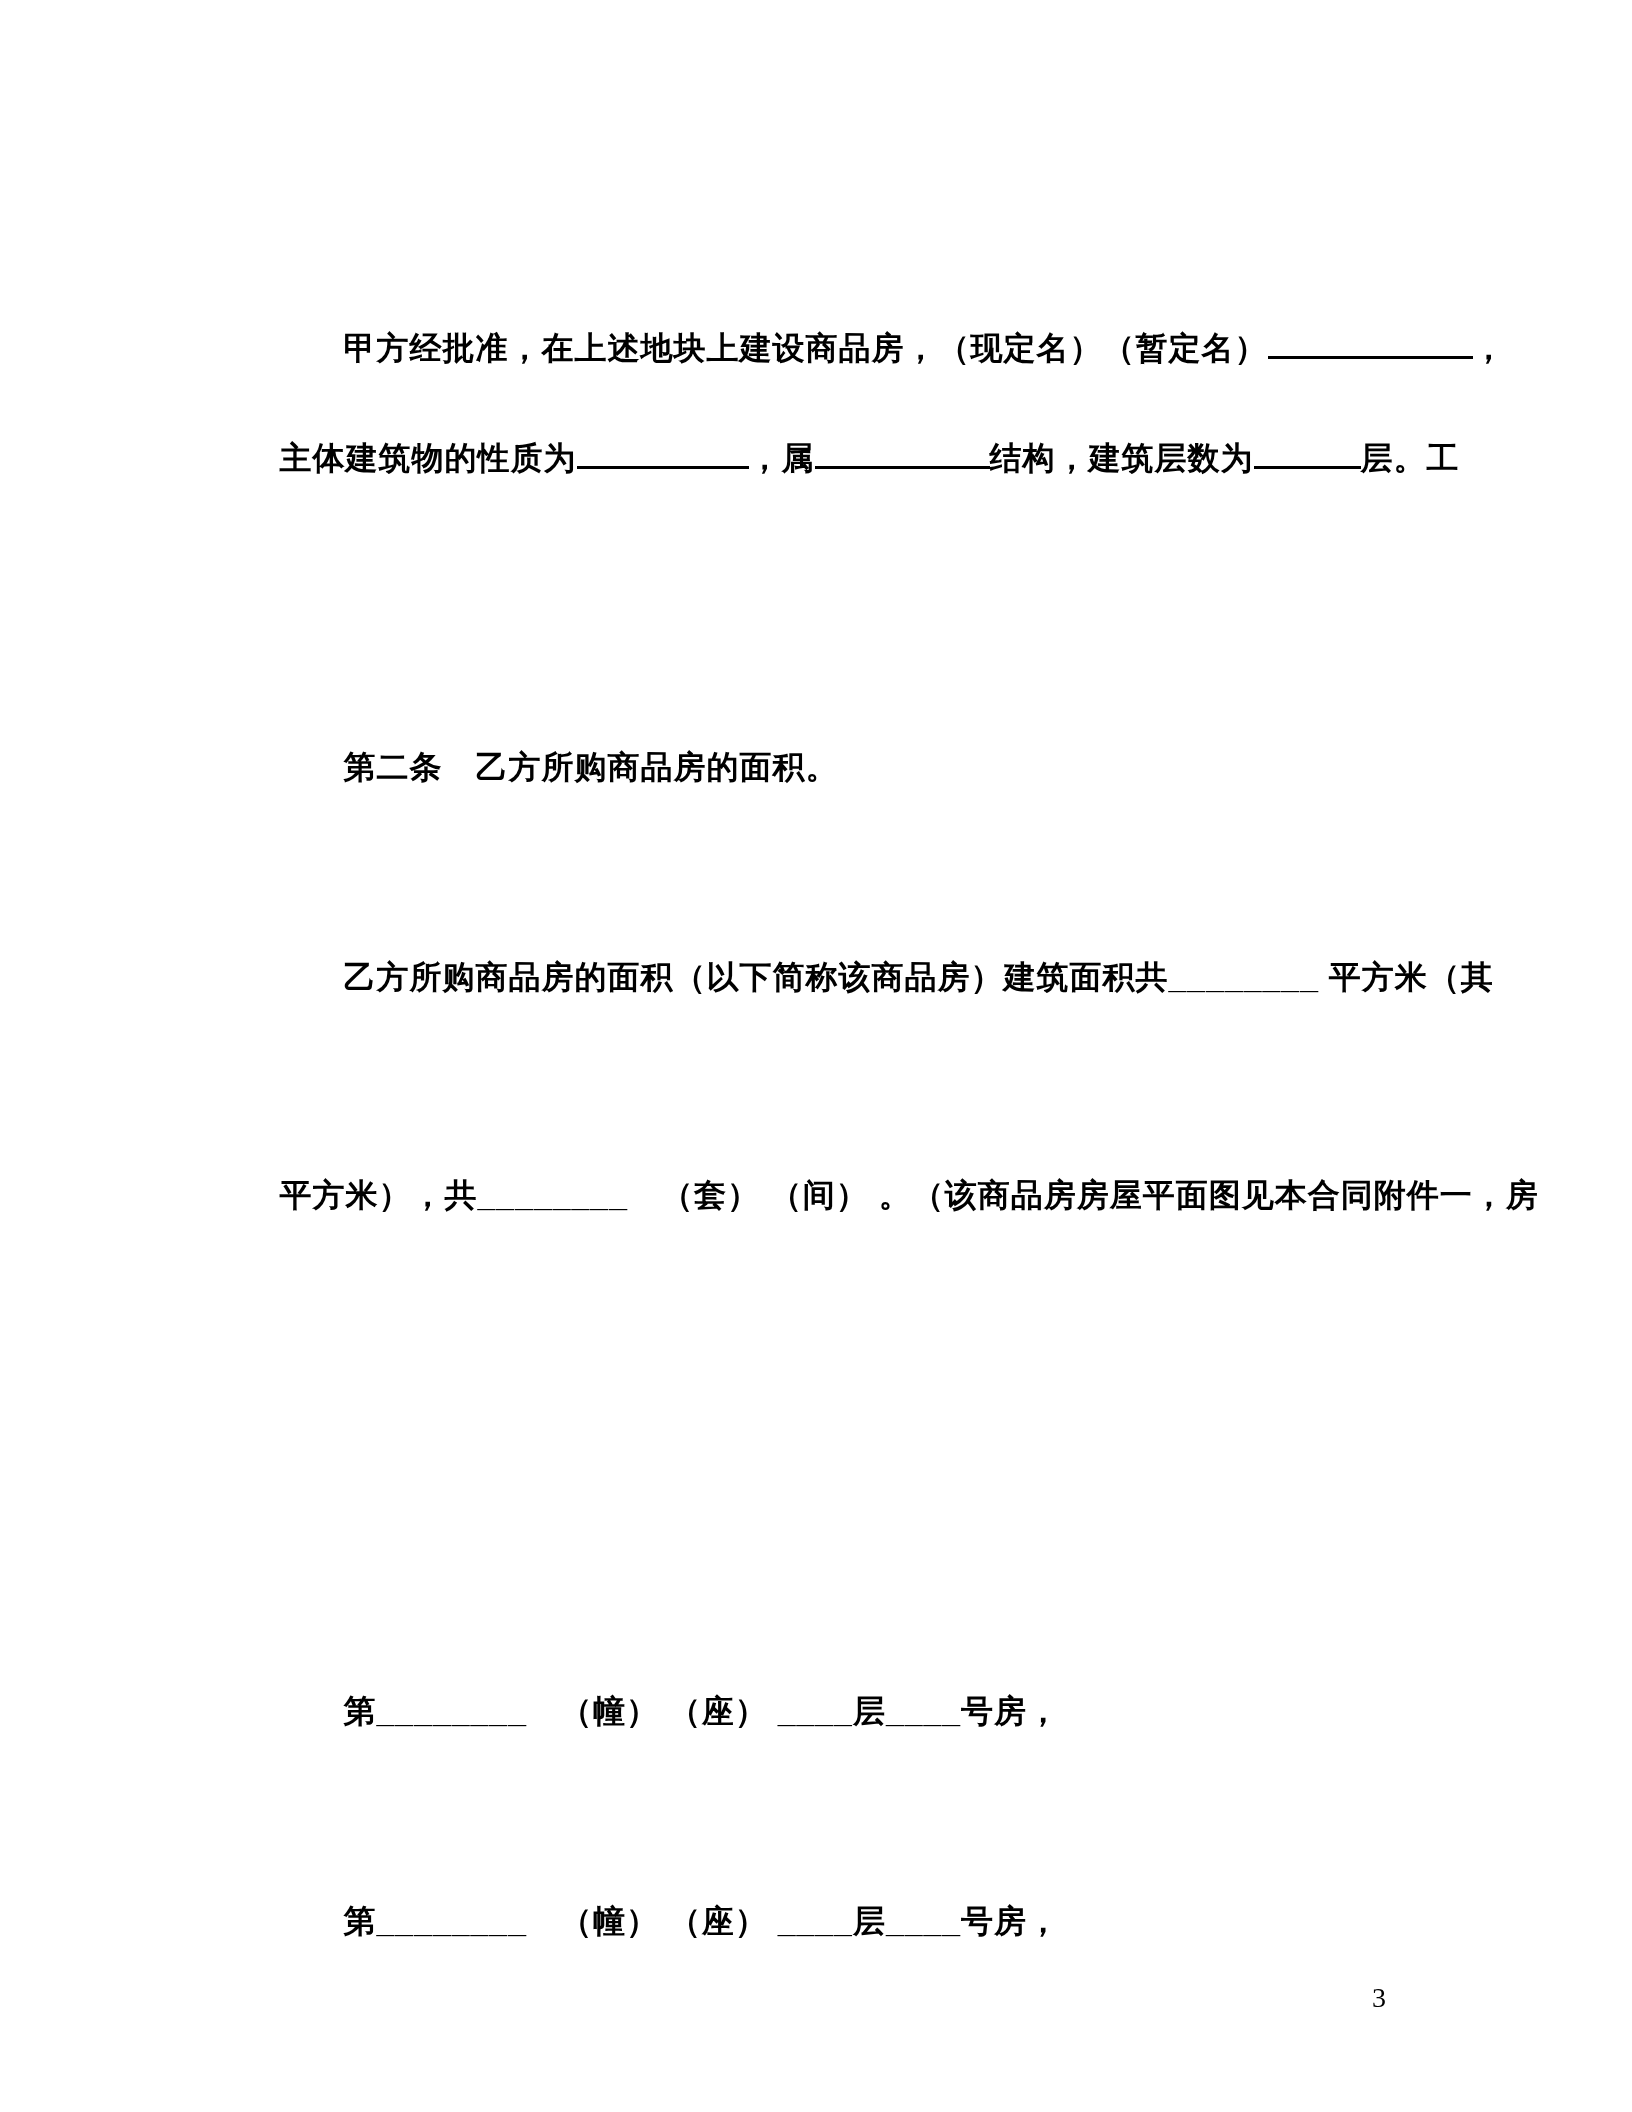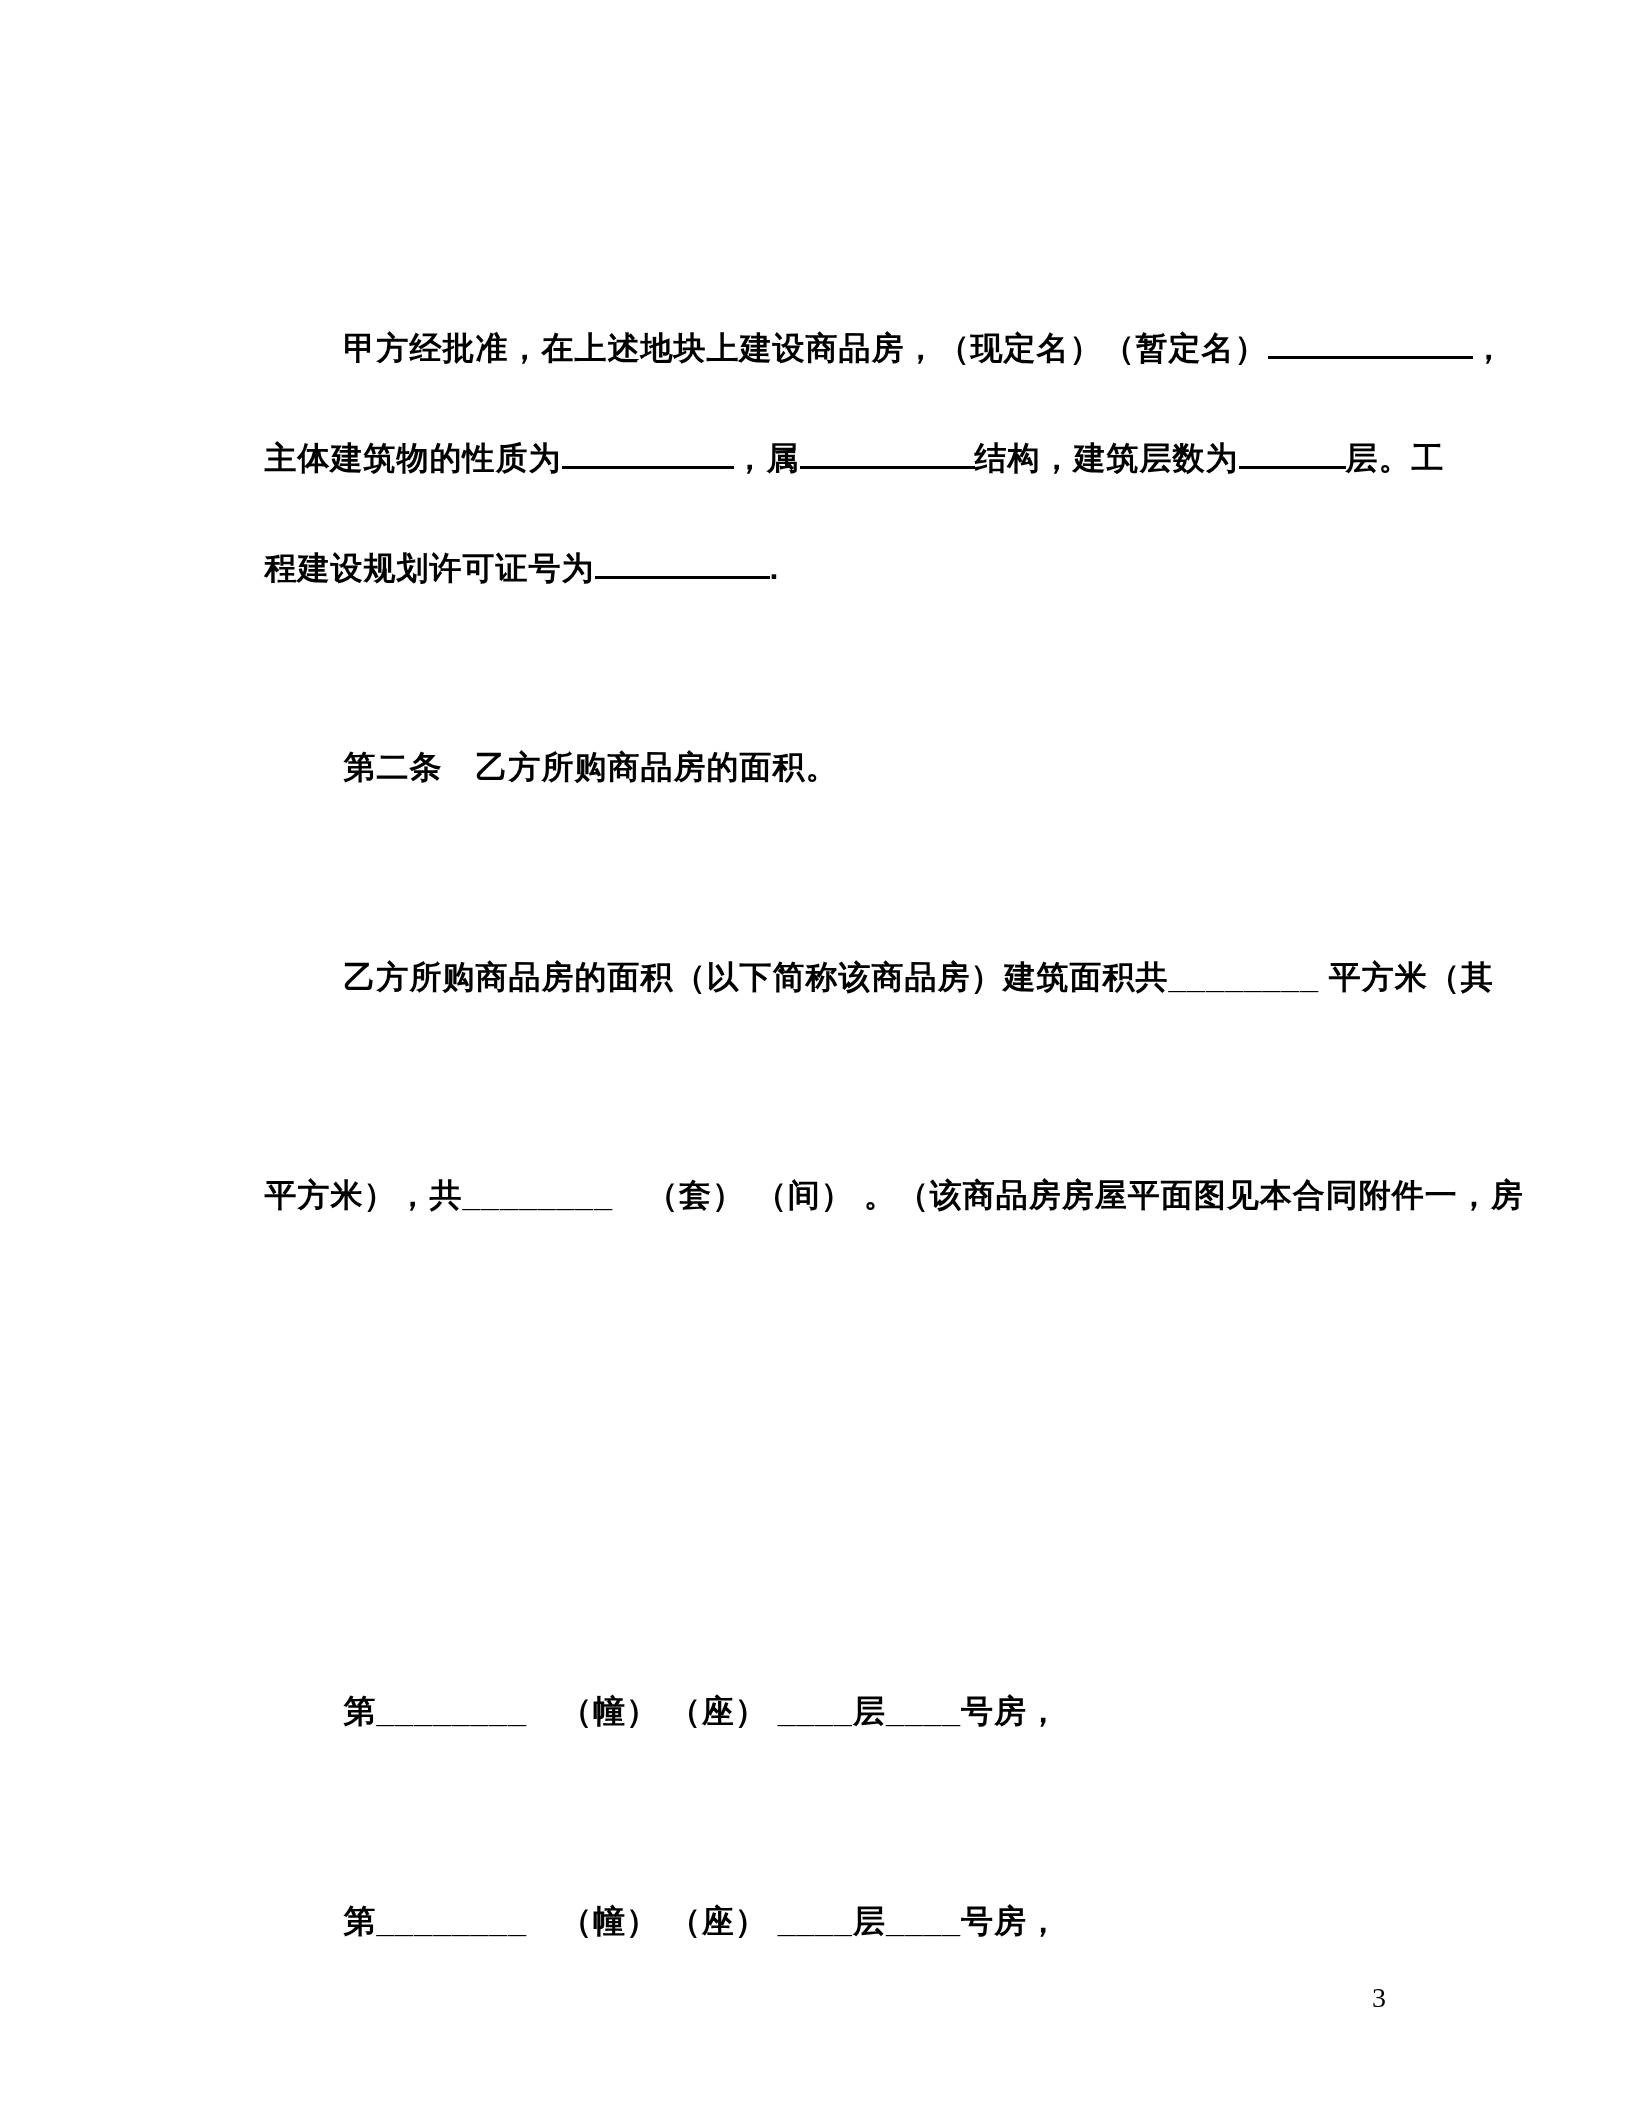--- a/index.html
+++ b/index.html
@@ -11,21 +11,21 @@
     position: relative;
     width: 1632px;
     height: 2112px;
     background: #ffffff;
     overflow: hidden;
     font-family: "Liberation Sans", sans-serif;
     color: #000000;
   }
   .ln {
     position: absolute;
-    left: 225px;
+    left: 240px;
     font-size: 32px;
     font-weight: 700;
     line-height: 1.2;
     white-space: pre;
     letter-spacing: 1px;
   }
   .ln.indent {
     left: 304px;
   }
   .blank {
@@ -50,23 +50,20 @@
 <div class="page">
 
   <div class="ln indent" style="top:286px">
     <span>甲方经批准，在上述地块上建设商品房，（现定名）（暂定名）</span><span class="blank" style="width:205px"></span><span>，</span>
   </div>
 
   <div class="ln" style="top:396px">
     <span>主体建筑物的性质为</span><span class="blank" style="width:172px"></span><span>，属</span><span class="blank" style="width:175px"></span><span>结构，建筑层数为</span><span class="blank" style="width:107px"></span><span>层。工</span>
   </div>
 
-  <div class="ln" style="top:506px">
-    <span>程建设规划许可证号为</span><span class="blank" style="width:175px"></span><span>.</span>
-  </div>
 
   <div class="ln indent" style="top:710px">
     <span>第二条　乙方所购商品房的面积。</span>
   </div>
 
   <div class="ln indent" style="top:920px">
     <span>乙方所购商品房的面积（以下简称该商品房）建筑面积共________ 平方米（其</span>
   </div>
 
 

